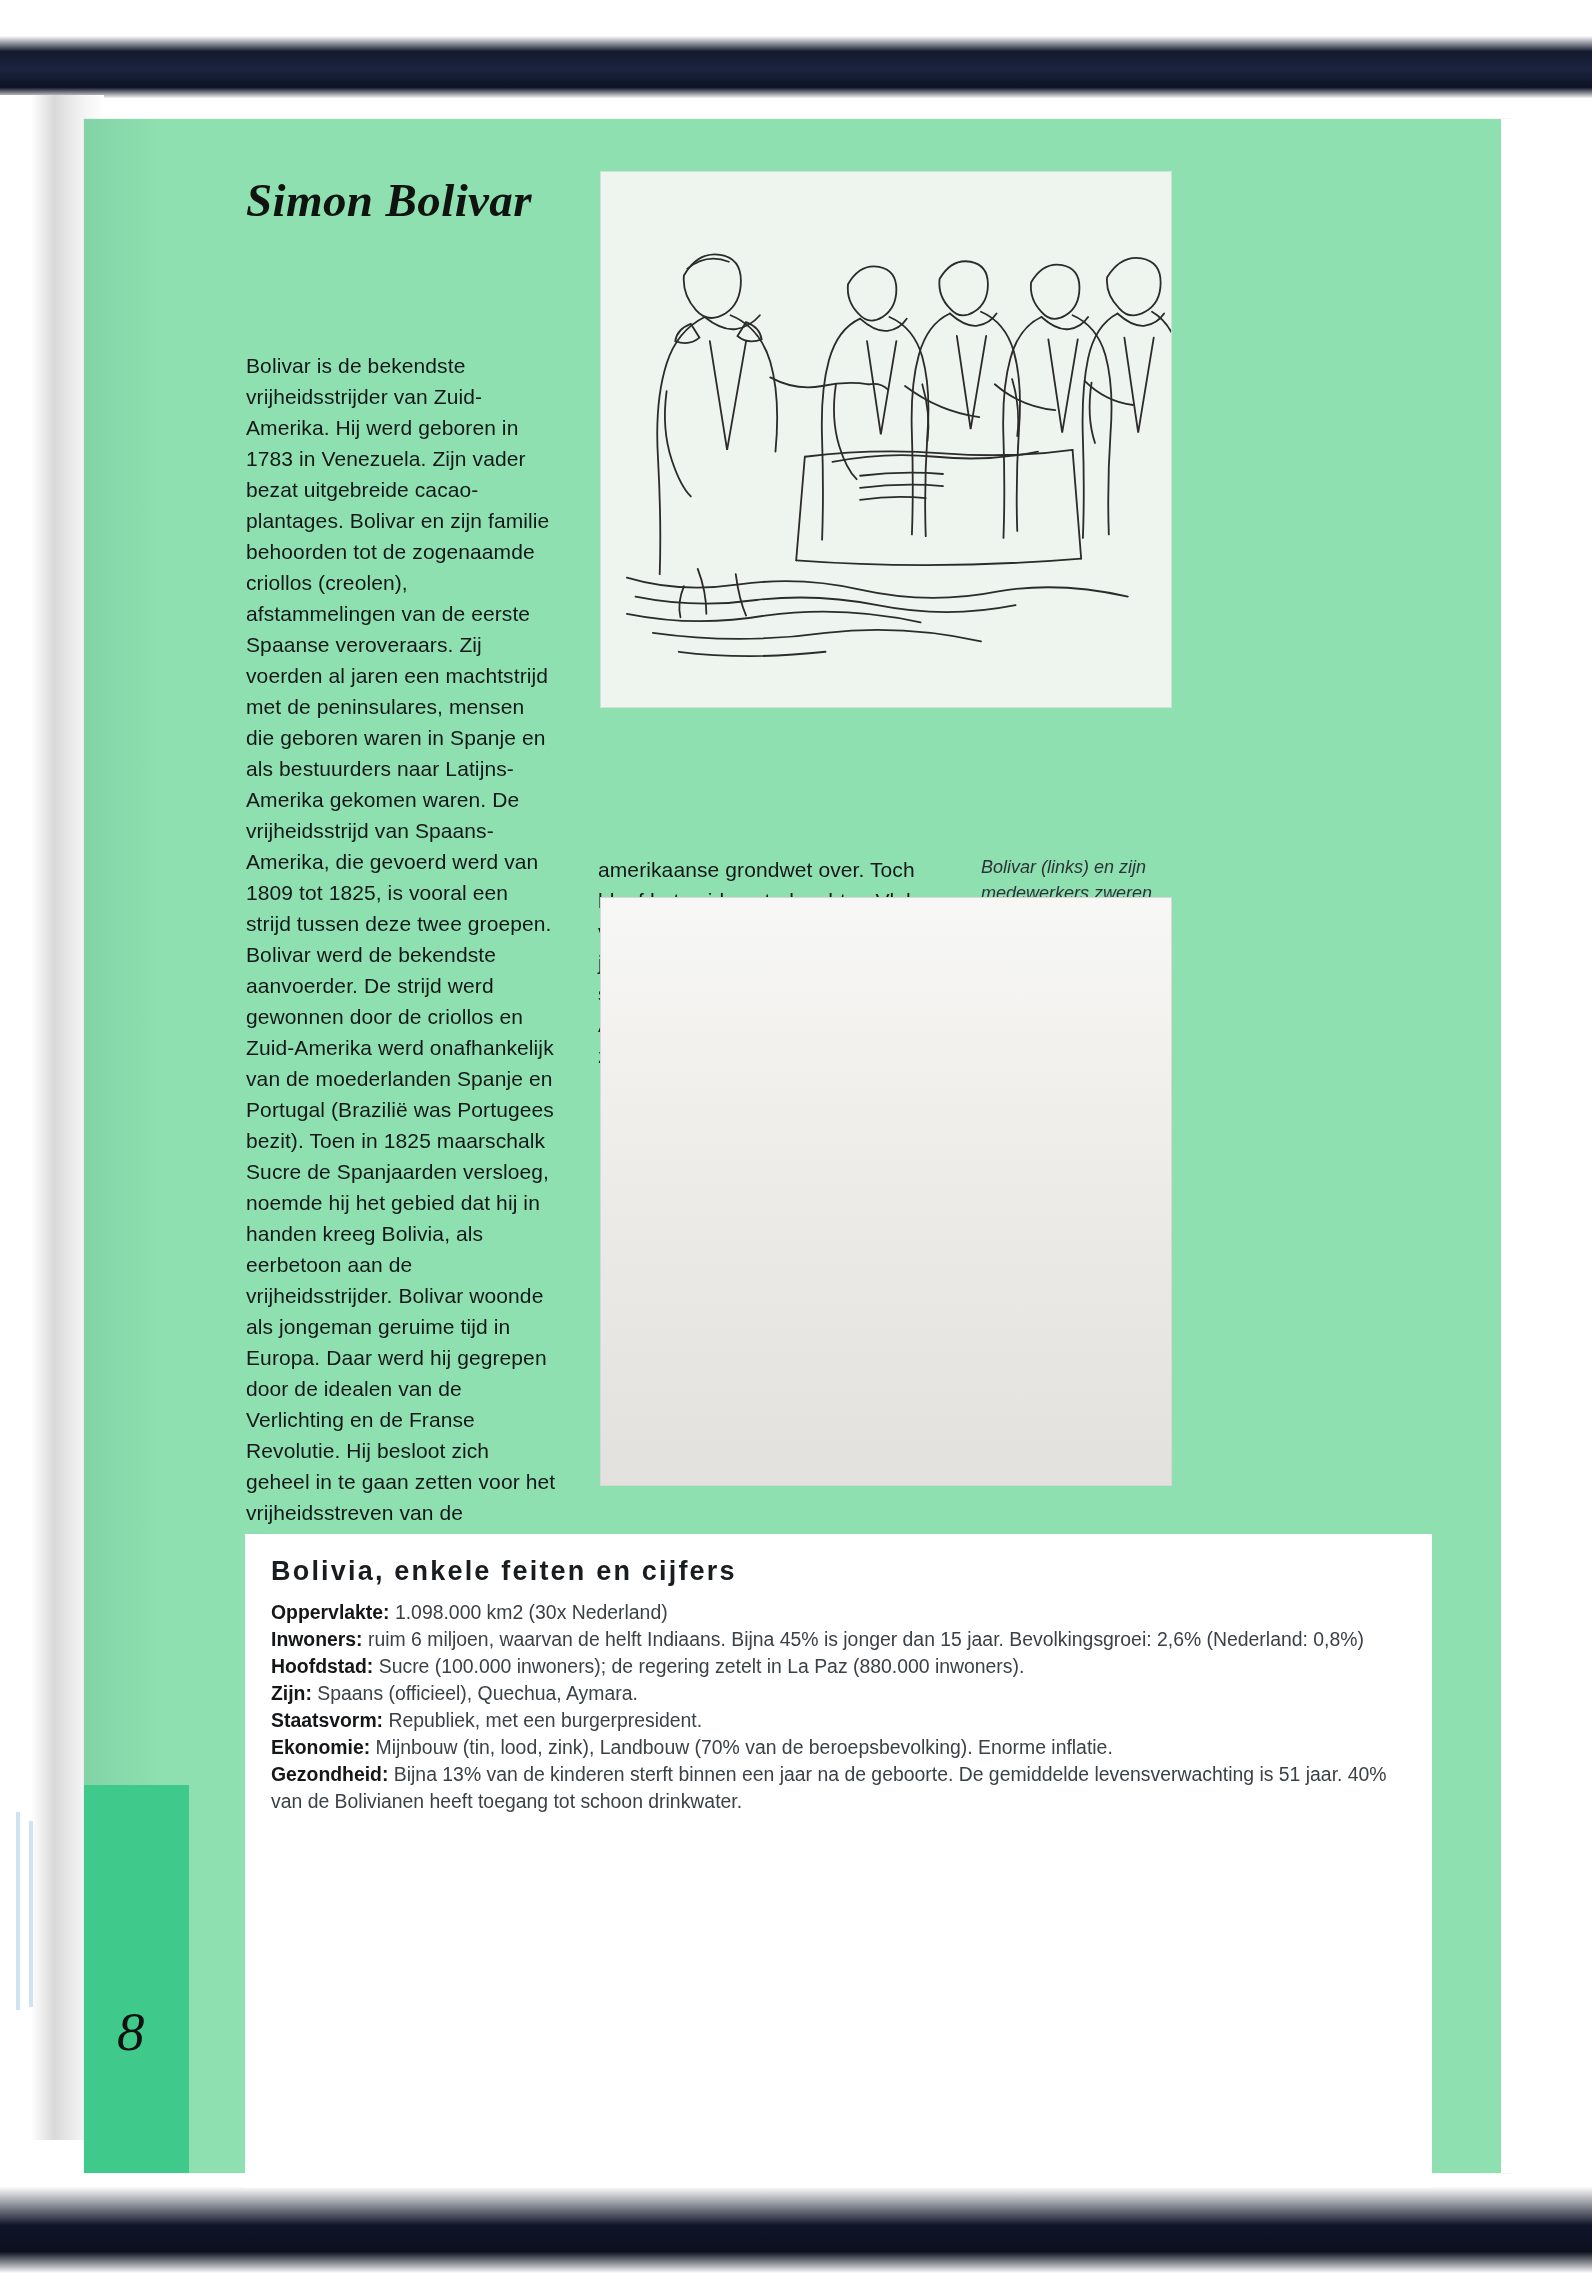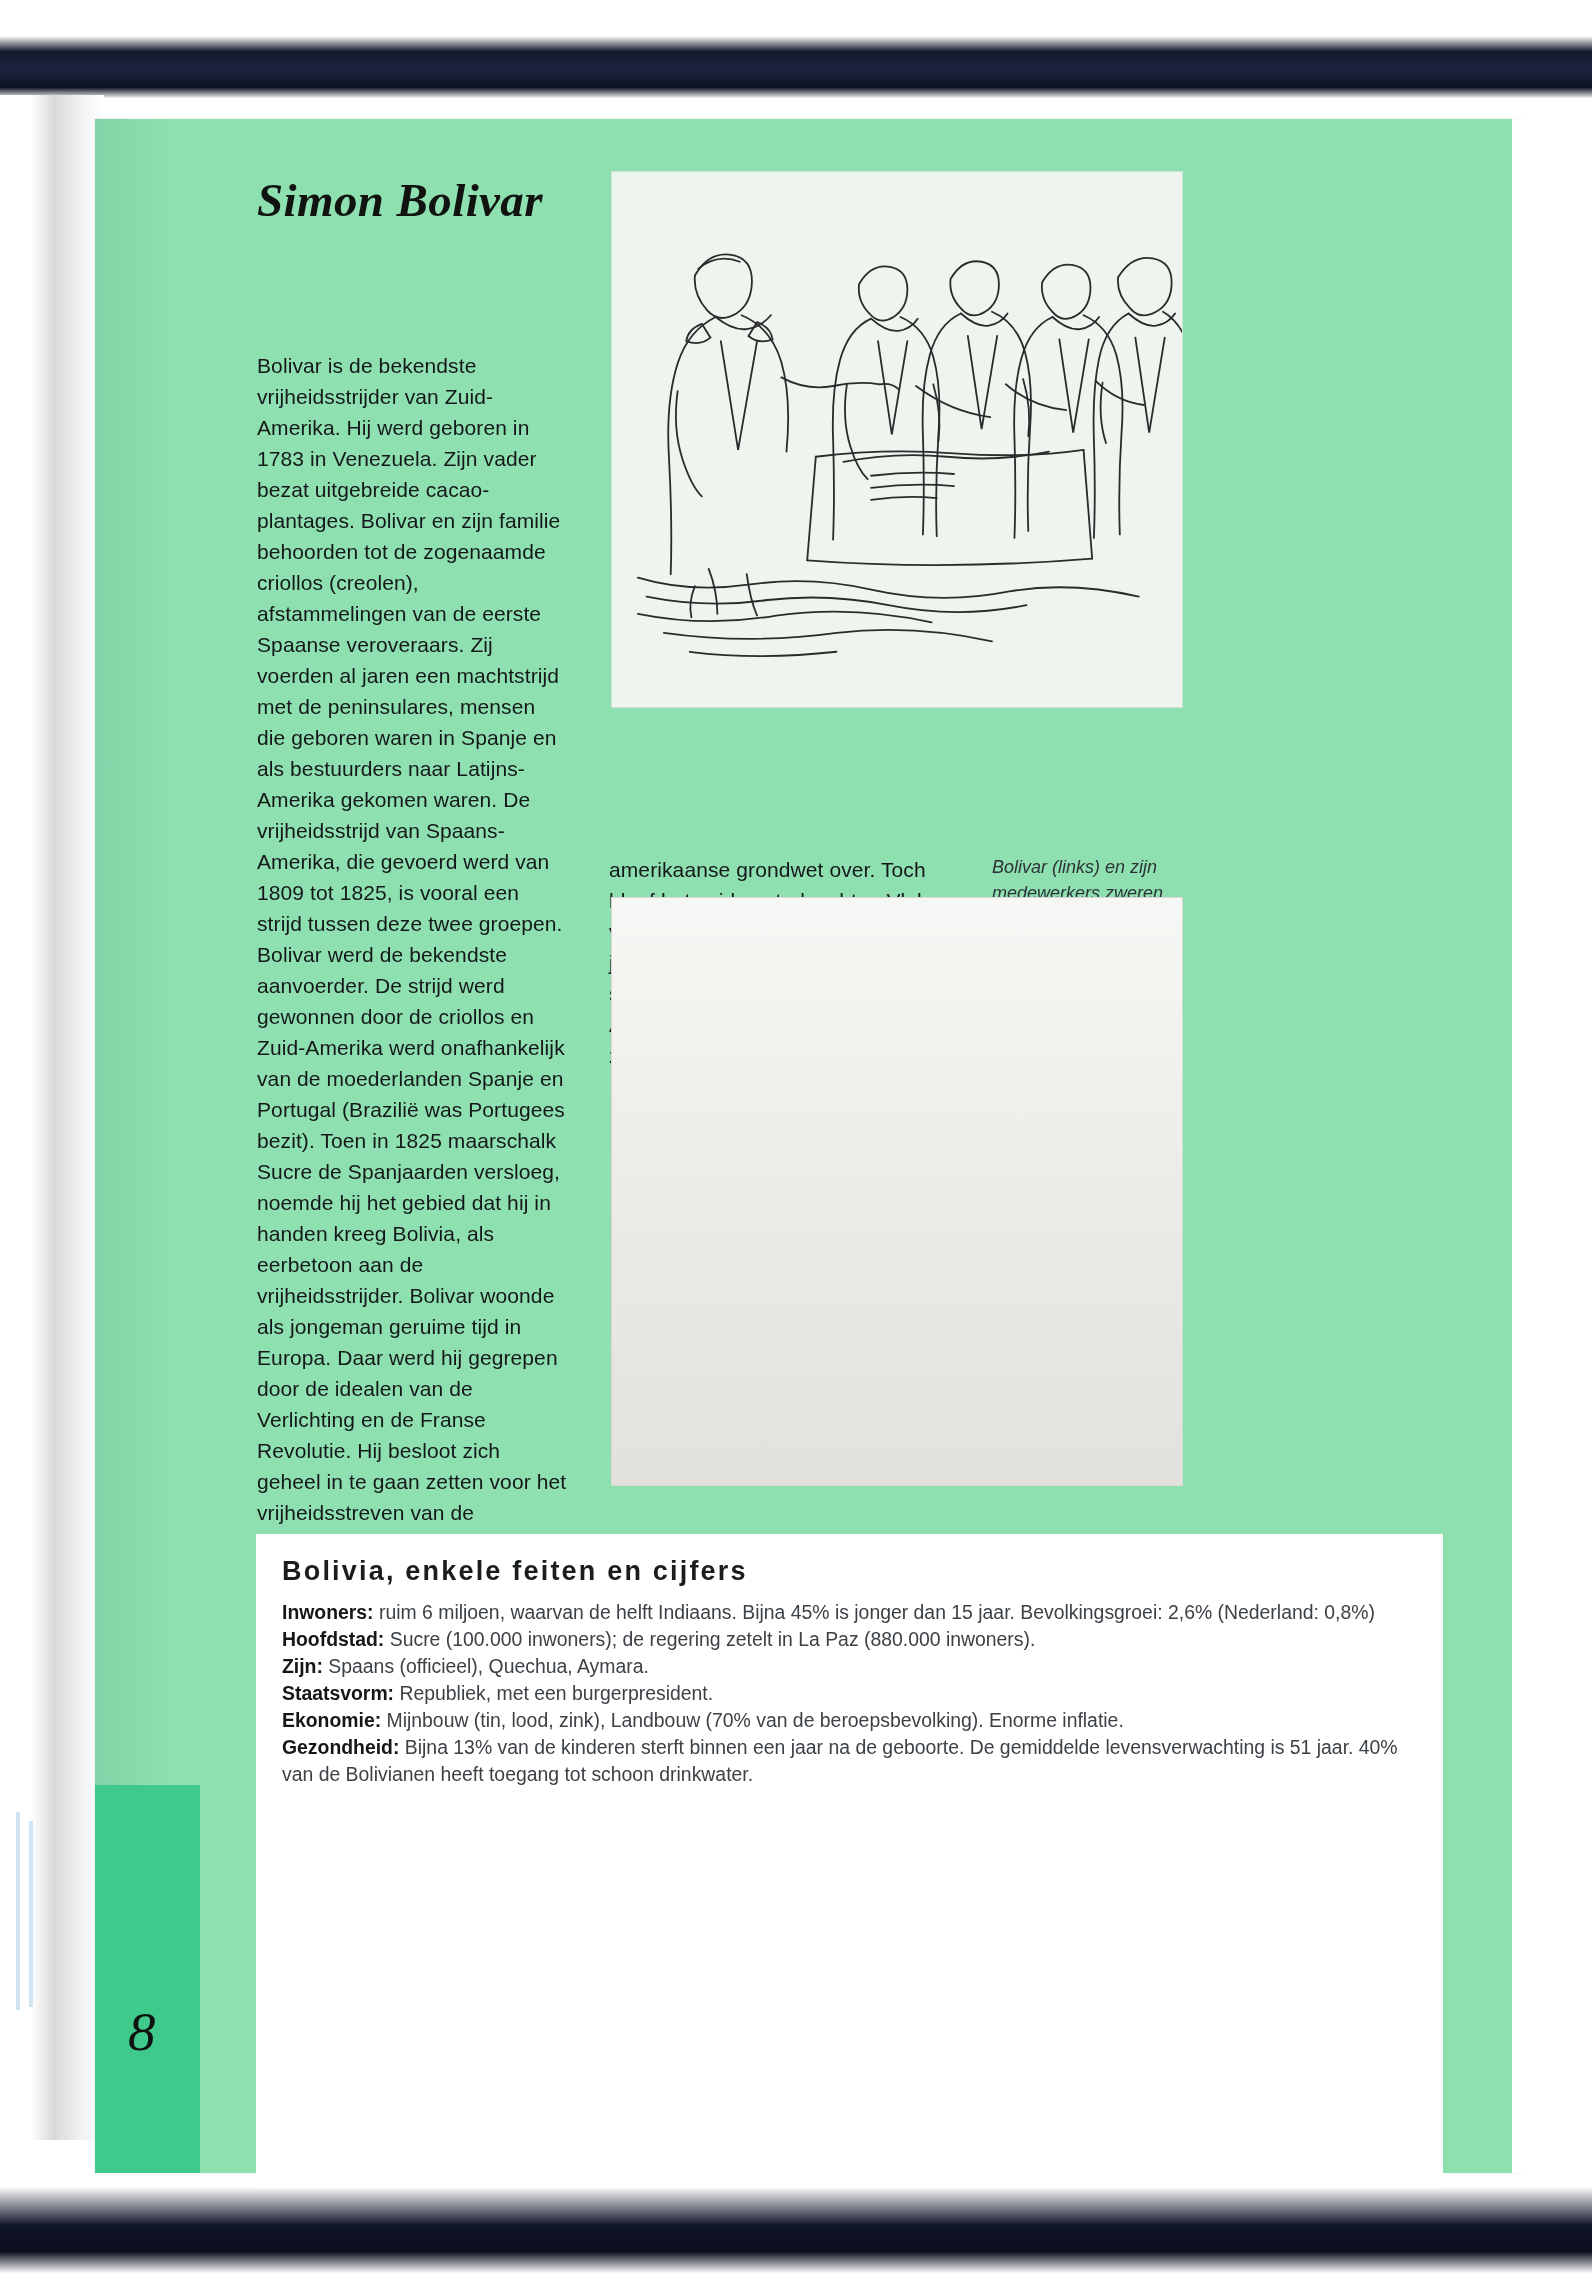--- a/index.html
+++ b/index.html
@@ -38,21 +38,21 @@
   .book-bottom {
     position: absolute;
     left: 0; bottom: 0;
     width: 1592px; height: 155px;
     background: linear-gradient(to bottom, #ffffff 0%, #ffffff 30%, #101528 55%, #0b0f1e 72%, #ffffff 86%, #ffffff 100%);
   }
 
   
   .page {
     position: absolute;
-    left: 95px;
+    left: 84px;
     top: 119px;
     width: 1426px;
     height: 2054px;
     background: #8fe0b0;
     box-shadow: 0 0 0 0.9px rgba(0,0,0,0.04);
   }
   .page-inner-shade {
     position: absolute;
     left: 0; top: 0; width: 100%; height: 100%;
     background: linear-gradient(to right, rgba(120,200,160,0.55) 0px, rgba(143,224,176,0) 78px);
@@ -326,20 +326,21 @@
         <path d="M398 520 q-14 70 -10 138 l46 0 q-6 -72 4 -132z" fill="url(#bronze2)"></path>
         <path d="M556 540 q18 64 14 118 l-50 0 q-4 -60 -2 -112z" fill="#4d4b45"></path>
 
         <ellipse cx="470" cy="668" rx="210" ry="20" fill="#c9c6c0" opacity="0.7"></ellipse>
       </svg>
     </div>
 
     <div class="facts">
       <h2>Bolivia, enkele feiten en cijfers</h2>
       <div id="facts-list">
+          <p class="line"><b>Oppervlakte: </b><span>1.098.000 km2 (30x Nederland)</span></p>
           <p class="line"><b>Inwoners: </b><span>ruim 6 miljoen, waarvan de helft Indiaans. Bijna 45% is jonger dan 15 jaar. Bevolkingsgroei: 2,6% (Nederland: 0,8%)</span></p>
           <p class="line"><b>Hoofdstad: </b><span>Sucre (100.000 inwoners); de regering zetelt in La Paz (880.000 inwoners).</span></p>
           <p class="line"><b>Zijn: </b><span>Spaans (officieel), Quechua, Aymara.</span></p>
           <p class="line"><b>Staatsvorm: </b><span>Republiek, met een burgerpresident.</span></p>
           <p class="line"><b>Ekonomie: </b><span>Mijnbouw (tin, lood, zink), Landbouw (70% van de beroepsbevolking). Enorme inflatie.</span></p>
           <p class="line"><b>Gezondheid: </b><span>Bijna 13% van de kinderen sterft binnen een jaar na de geboorte. De gemiddelde levensverwachting is 51 jaar. 40% van de Bolivianen heeft toegang tot schoon drinkwater.</span></p>
         </div>
     </div>
 
     <div class="folio-block"></div>

